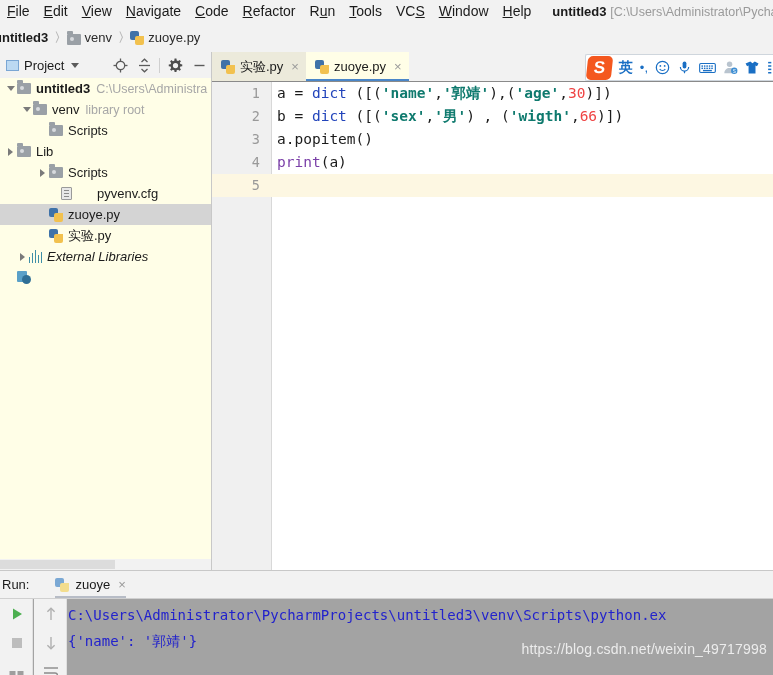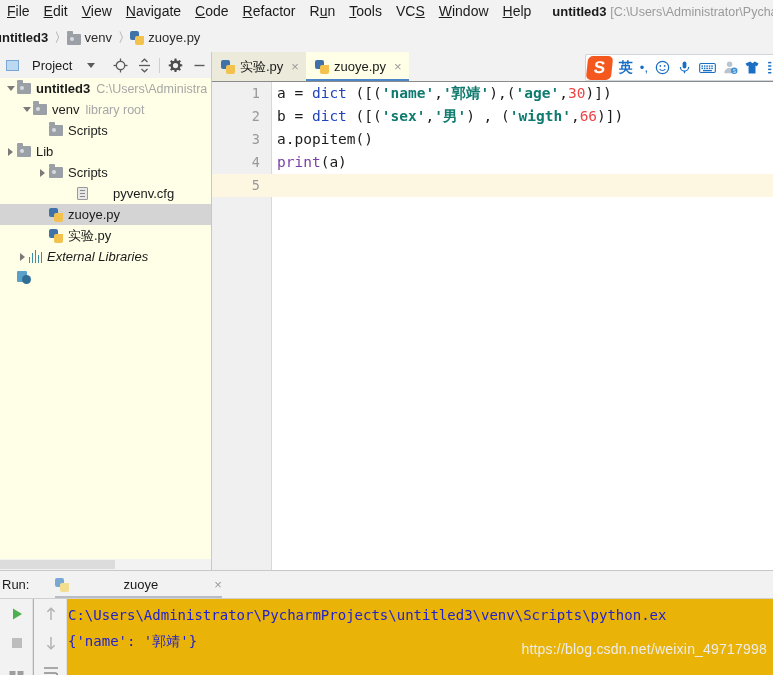--- a/index.html
+++ b/index.html
@@ -63,21 +63,21 @@
     background: #3f72a8; border-radius: 2px 2px 0 2px;
   }
   .ico-py .y {
     position: absolute; left: 5px; top: 5px; width: 9px; height: 9px;
     background: #f2c14e; border-radius: 2px 0 2px 2px;
   }
 
   
   .proj-header {
     position: absolute; left: 0; top: 52px; width: 211px; height: 26px;
-    background: #f2f2f2; display: flex; align-items: center; overflow: hidden; gap: 8px;
+    background: #f2f2f2; display: flex; align-items: center; overflow: hidden;
   }
   .proj-title-ico {
     width: 13px; height: 11px; margin-left: 6px; margin-right: 5px;
     border: 1.5px solid #7aa6d4; background: #bcd9f2;
   }
   .proj-title { font-size: 13px; color: #1b1b1b; }
   .caret-dn {
     width: 0; height: 0; margin-left: 7px;
     border-left: 4.5px solid transparent; border-right: 4.5px solid transparent;
     border-top: 5px solid #5b5b5b;
@@ -215,33 +215,33 @@
 
   
   .run-split { position: absolute; left: 0; top: 570px; width: 773px; height: 1px; background: #c8c8c8; }
   .run-header {
     position: absolute; left: 0; top: 571px; width: 773px; height: 27px;
     background: #f2f2f2; display: flex; align-items: center; overflow: hidden;
   }
   .run-label { font-size: 13px; color: #1b1b1b; margin-left: 2px; }
   .run-tab {
     height: 27px; margin-left: 22px; display: flex; align-items: center;
-    font-size: 13px; color: #1b1b1b; position: relative; padding: 0 4px; gap: 48px;
+    font-size: 13px; color: #1b1b1b; position: relative; padding: 0 4px;
   }
   .run-tab::after {
     content: ""; position: absolute; left: 4px; right: 4px; bottom: 0; height: 2.5px;
     background: #b7bcc6;
   }
   .ico-pyrun { width: 14px; height: 14px; position: relative; margin-right: 6px; }
   .ico-pyrun .b { position: absolute; left: 0; top: 0; width: 9px; height: 9px; background: #7aa8d4; border-radius: 2px 2px 0 2px; }
   .ico-pyrun .y { position: absolute; left: 5px; top: 5px; width: 9px; height: 9px; background: #f3dd8e; border-radius: 2px 0 2px 2px; }
 
   .run-body {
     position: absolute; left: 0; top: 598px; width: 773px; height: 77px;
-    background: #eab308; border-top: 1px solid #d0d0d0;
+    background: #a3a3a3; border-top: 1px solid #d0d0d0;
   }
   .run-gutter1 { position: absolute; left: 0; top: 0; width: 33px; height: 77px; background: #f2f2f2; border-right: 1px solid #e0e0e0; }
   .run-gutter2 { position: absolute; left: 34px; top: 0; width: 33px; height: 77px; background: #f2f2f2; border-right: 1px solid #e0e0e0; }
   .rg-btn { width: 33px; height: 29px; display: flex; align-items: center; justify-content: center; }
   .console {
     position: absolute; left: 68px; top: 0; width: 705px; height: 77px;
     overflow: hidden; padding-top: 3px;
   }
   .console-line {
     font-family: "DejaVu Sans Mono", monospace; font-size: 14px;
@@ -362,21 +362,21 @@
       </div>
       <div class="node" style="padding-left: 36px;">
         <span class="arrow">
           <i></i>
         </span>
         <span class="node-ico">
           <span class="ico-folder"></span>
         </span>
         <span class="node-lbl">Scripts</span>
       </div>
-      <div class="node" style="padding-left: 44px; gap: 20px;">
+      <div class="node" style="padding-left: 28px; gap: 20px;">
         <span class="arrow"></span>
         <span class="node-ico">
           <span class="ico-cfg"></span>
         </span>
         <span class="node-lbl">pyvenv.cfg</span>
       </div>
       <div class="node sel" style="padding-left: 36px;">
         <span class="arrow"></span>
         <span class="node-ico">
           <span class="ico-py">

